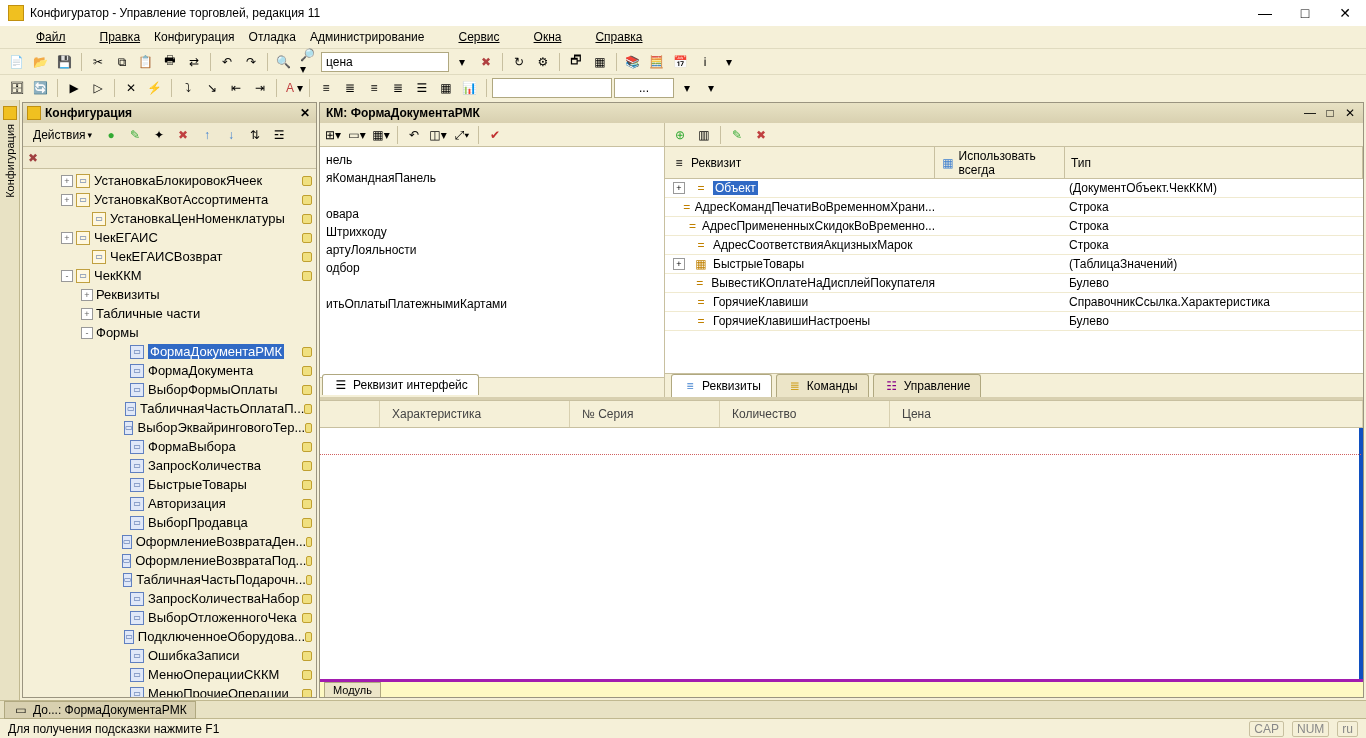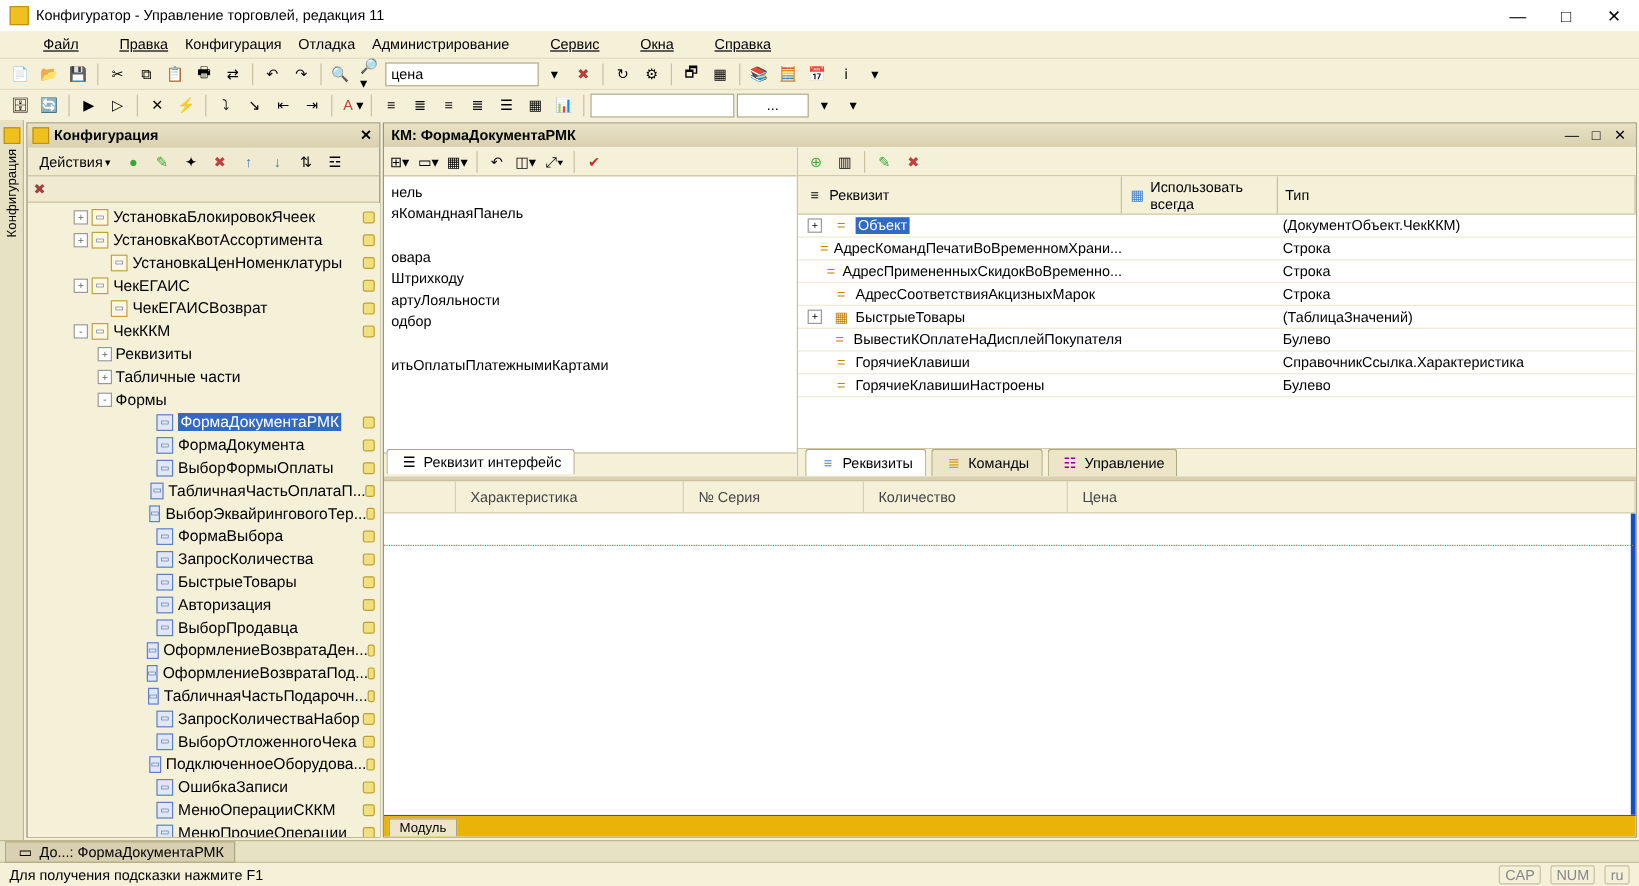--- a/index.html
+++ b/index.html
@@ -63,21 +63,21 @@
 .rt-tabs { height: 24px; background: #f5f0d8; border-top: 1px solid #c8c0a0; display: flex; align-items: flex-end; padding: 0 6px; gap: 4px; }
 .rt-tab { padding: 3px 10px; background: #ece5c8; border: 1px solid #b0a880; border-bottom: none; border-radius: 3px 3px 0 0; cursor: pointer; display: flex; align-items: center; gap: 4px; font-size: 11px; }
 .rt-tab.active { background: #fff; }
 .ci-tab { height: 20px; background: #f5f0d8; border-top: 1px solid #c8c0a0; display: flex; align-items: flex-end; padding: 0 6px; }
 .ci-tab .tab { padding: 2px 10px; background: #fff; border: 1px solid #b0a880; border-bottom: none; border-radius: 3px 3px 0 0; font-size: 11px; display:flex; align-items:center; gap:4px; }
 .prev-hdr { height: 28px; background: #f5f0d8; display: flex; align-items: center; border-bottom: 1px solid #c8c0a0; border-top: 1px solid #c8c0a0; }
 .prev-hc { padding: 0 12px; border-right: 1px solid #d8d0b0; height: 100%; display: flex; align-items: center; color: #444; }
 .prev-body { flex: 1; background: #fff; position: relative; }
 .prev-body::after { content:""; position:absolute; left:0; right:2px; top:26px; border-top: 1px dotted #d06060; }
 .prev-marker { position:absolute; right:0; top:0; bottom:0; width:4px; background:#1050c0; }
-.btm-tab { height: 18px; background: #eab308; border-top: 1px solid #a21caf; display: flex; align-items: flex-end; padding: 0 4px; }
+.btm-tab { height: 18px; background: #fef9c3; border-top: 3px solid #a21caf; display: flex; align-items: flex-end; padding: 0 4px; }
 .btm-tab .tab { padding: 1px 8px; background: #ece5c8; border: 1px solid #b0a880; border-bottom:none; font-size:11px; }
 .taskbar { height: 18px; background: #e8e2c4; border-top: 1px solid #c0b890; display: flex; align-items: center; padding: 0 4px; }
 .taskbar .task { background: #d8d0b0; border: 1px solid #b0a880; padding: 0 8px; font-size: 11px; display:flex; align-items:center; gap:4px; }
 .statusbar { height: 20px; background: #f5f0d8; border-top: 1px solid #c0b890; display: flex; align-items: center; padding: 0 8px; font-size: 11px; }
 .statusbar .right { margin-left: auto; display: flex; gap: 8px; }
 .statusbar .right span { border: 1px solid #c8c0a0; padding: 0 4px; border-radius: 2px; color: #888; }
 .ico { width:16px; height:16px; display:inline-flex; align-items:center; justify-content:center; font-size:12px; }
 </style>
 </head>
 <body>

